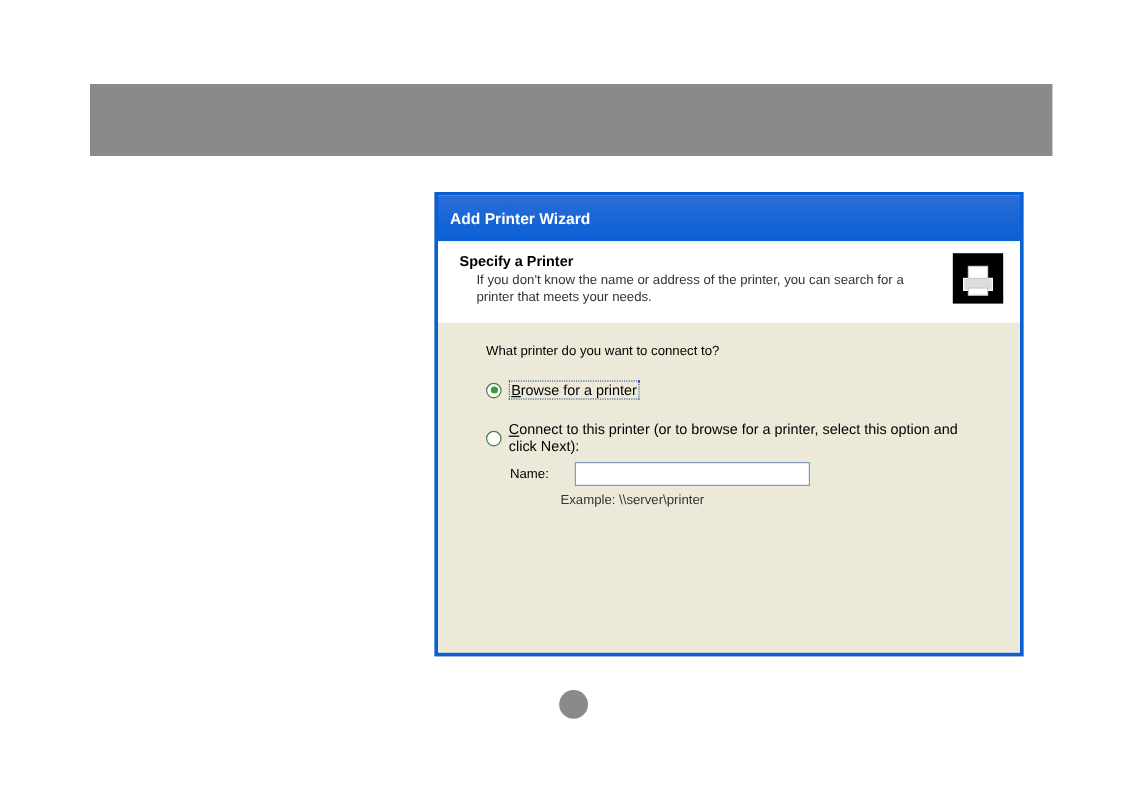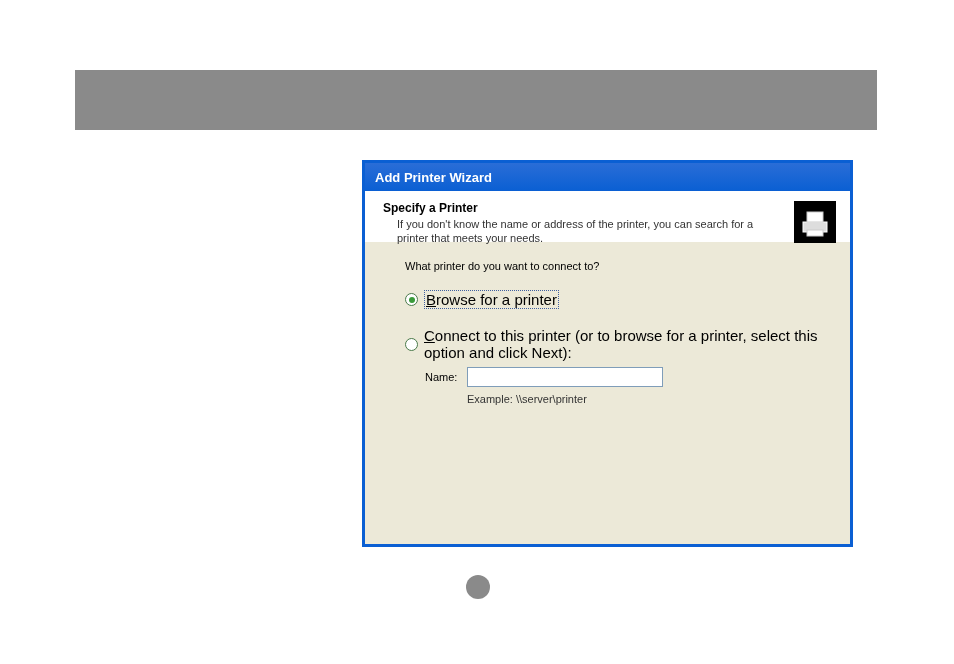--- a/index.html
+++ b/index.html
@@ -31,31 +31,31 @@
       background: #ece9d8;
       border: 3px solid #0a5fd3;
       border-radius: 0;
     }
     .title-bar {
       background: linear-gradient(to bottom, #2a6dd7 0%, #0a5fd3 100%);
       color: #ffffff;
       font-weight: bold;
       font-size: 13px;
       padding: 5px 10px;
-      height: 28px;
+      height: 38px;
       display: flex;
       align-items: center;
     }
     .header-panel {
       background: #ffffff;
       padding: 10px 14px 10px 18px;
       display: flex;
       justify-content: space-between;
       align-items: flex-start;
-      height: 51px;
+      height: 68px;
     }
     .header-text {
       flex: 1;
       padding-right: 10px;
     }
     .header-title {
       font-weight: bold;
       font-size: 12px;
       color: #000;
       margin-bottom: 2px;
@@ -100,38 +100,38 @@
       flex-shrink: 0;
     }
     .radio.selected::after {
       content: '';
       width: 6px;
       height: 6px;
       border-radius: 50%;
       background: #3a9a3a;
     }
     .radio-label {
-      font-size: 15px;
+      font-size: 12px;
     }
     .radio-label.focused {
       border: 1px dotted #4060a0;
       padding: 0 1px;
     }
     .underline {
       text-decoration: underline;
     }
     .input-row {
       margin-left: 20px;
       display: flex;
       align-items: center;
       margin-bottom: 6px;
       margin-top: 4px;
     }
     .input-label {
-      width: 42px;
+      width: 54px;
       font-size: 11px;
     }
     .text-input {
       width: 196px;
       height: 20px;
       border: 1px solid #7f9db9;
       background: #fff;
       font-size: 11px;
       padding: 1px 3px;
     }

